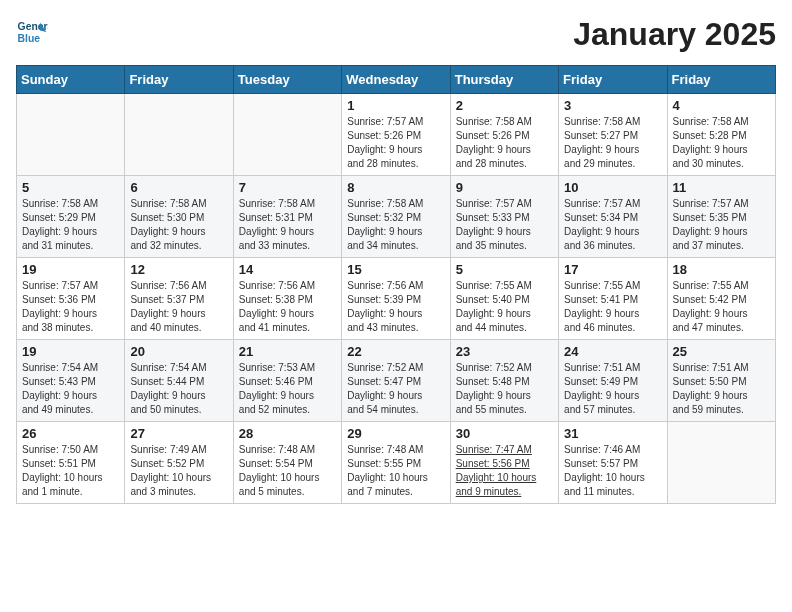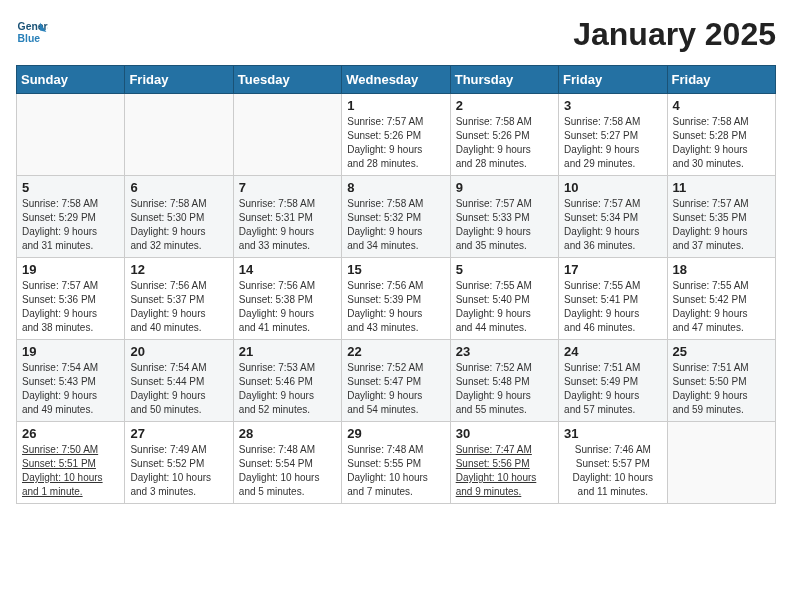--- a/index.html
+++ b/index.html
@@ -290,21 +290,21 @@
           <div class="day-number">25</div>
           <div class="day-info" style="white-space: pre-line;">Sunrise: 7:51 AM
 Sunset: 5:50 PM
 Daylight: 9 hours
 and 59 minutes.</div>
         </td>
       </tr>
       <tr>
         <td>
           <div class="day-number">26</div>
-          <div class="day-info" style="white-space: pre-line; text-decoration: underline;">Sunrise: 7:50 AM
+          <div class="day-info" style="white-space: pre-line;">Sunrise: 7:50 AM
 Sunset: 5:51 PM
 Daylight: 10 hours
 and 1 minute.</div>
         </td>
         <td>
           <div class="day-number">27</div>
           <div class="day-info" style="white-space: pre-line;">Sunrise: 7:49 AM
 Sunset: 5:52 PM
 Daylight: 10 hours
 and 3 minutes.</div>
@@ -325,21 +325,21 @@
         </td>
         <td>
           <div class="day-number">30</div>
           <div class="day-info" style="white-space: pre-line; text-decoration: underline;">Sunrise: 7:47 AM
 Sunset: 5:56 PM
 Daylight: 10 hours
 and 9 minutes.</div>
         </td>
         <td>
           <div class="day-number">31</div>
-          <div class="day-info" style="white-space: pre-line; text-align: center;">Sunrise: 7:46 AM
+          <div class="day-info" style="white-space: pre-line;">Sunrise: 7:46 AM
 Sunset: 5:57 PM
 Daylight: 10 hours
 and 11 minutes.</div>
         </td>
         <td class="empty"></td>
       </tr>
     </tbody>
 </table>
 
 </body></html>

